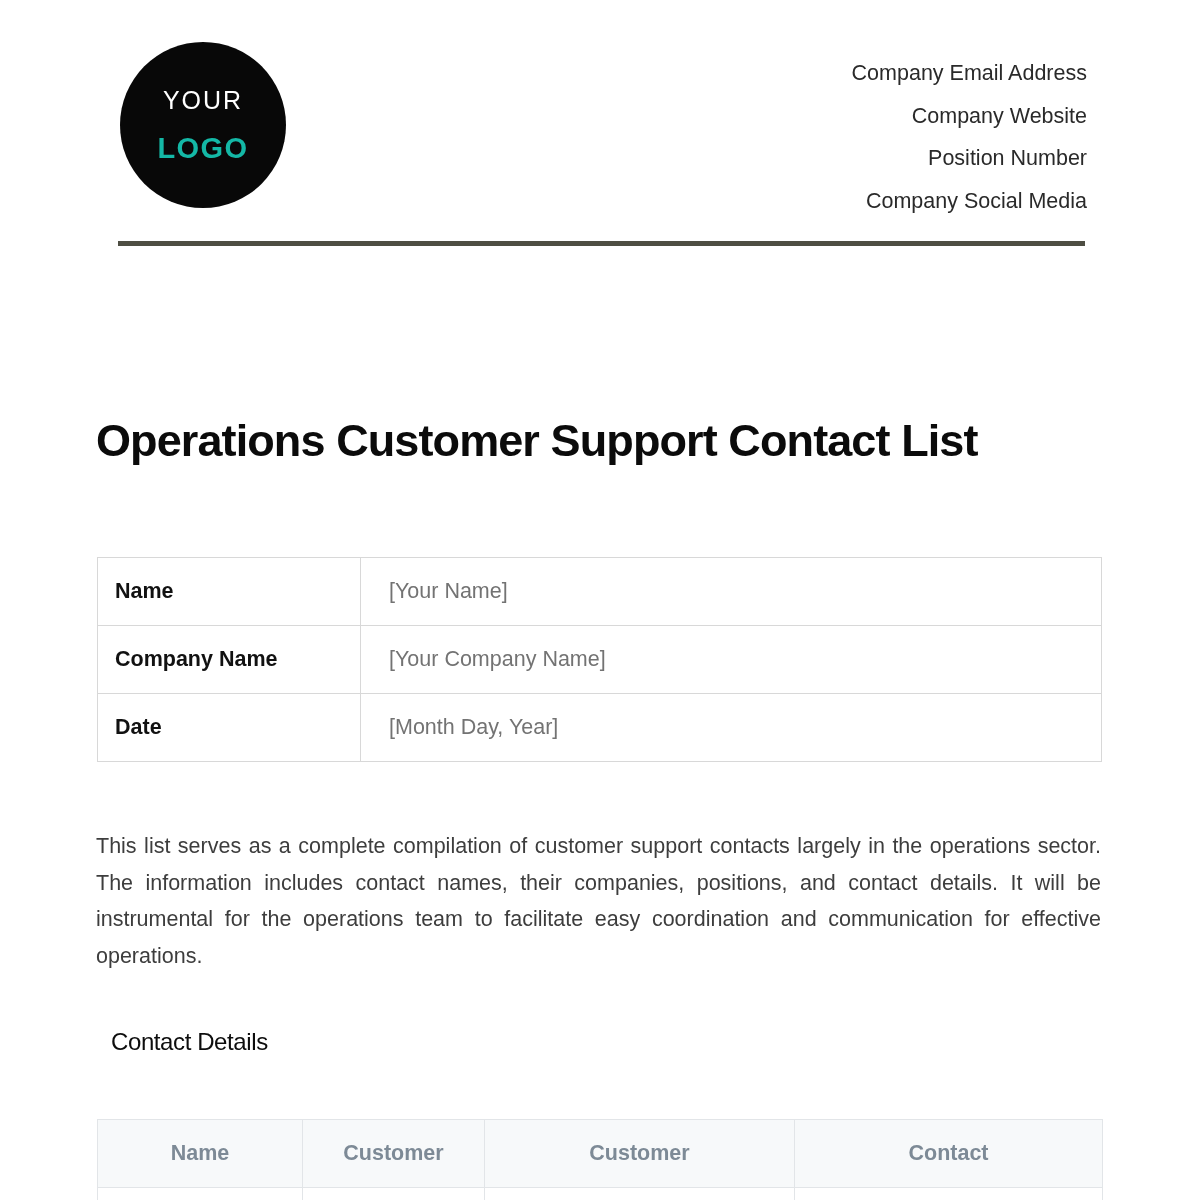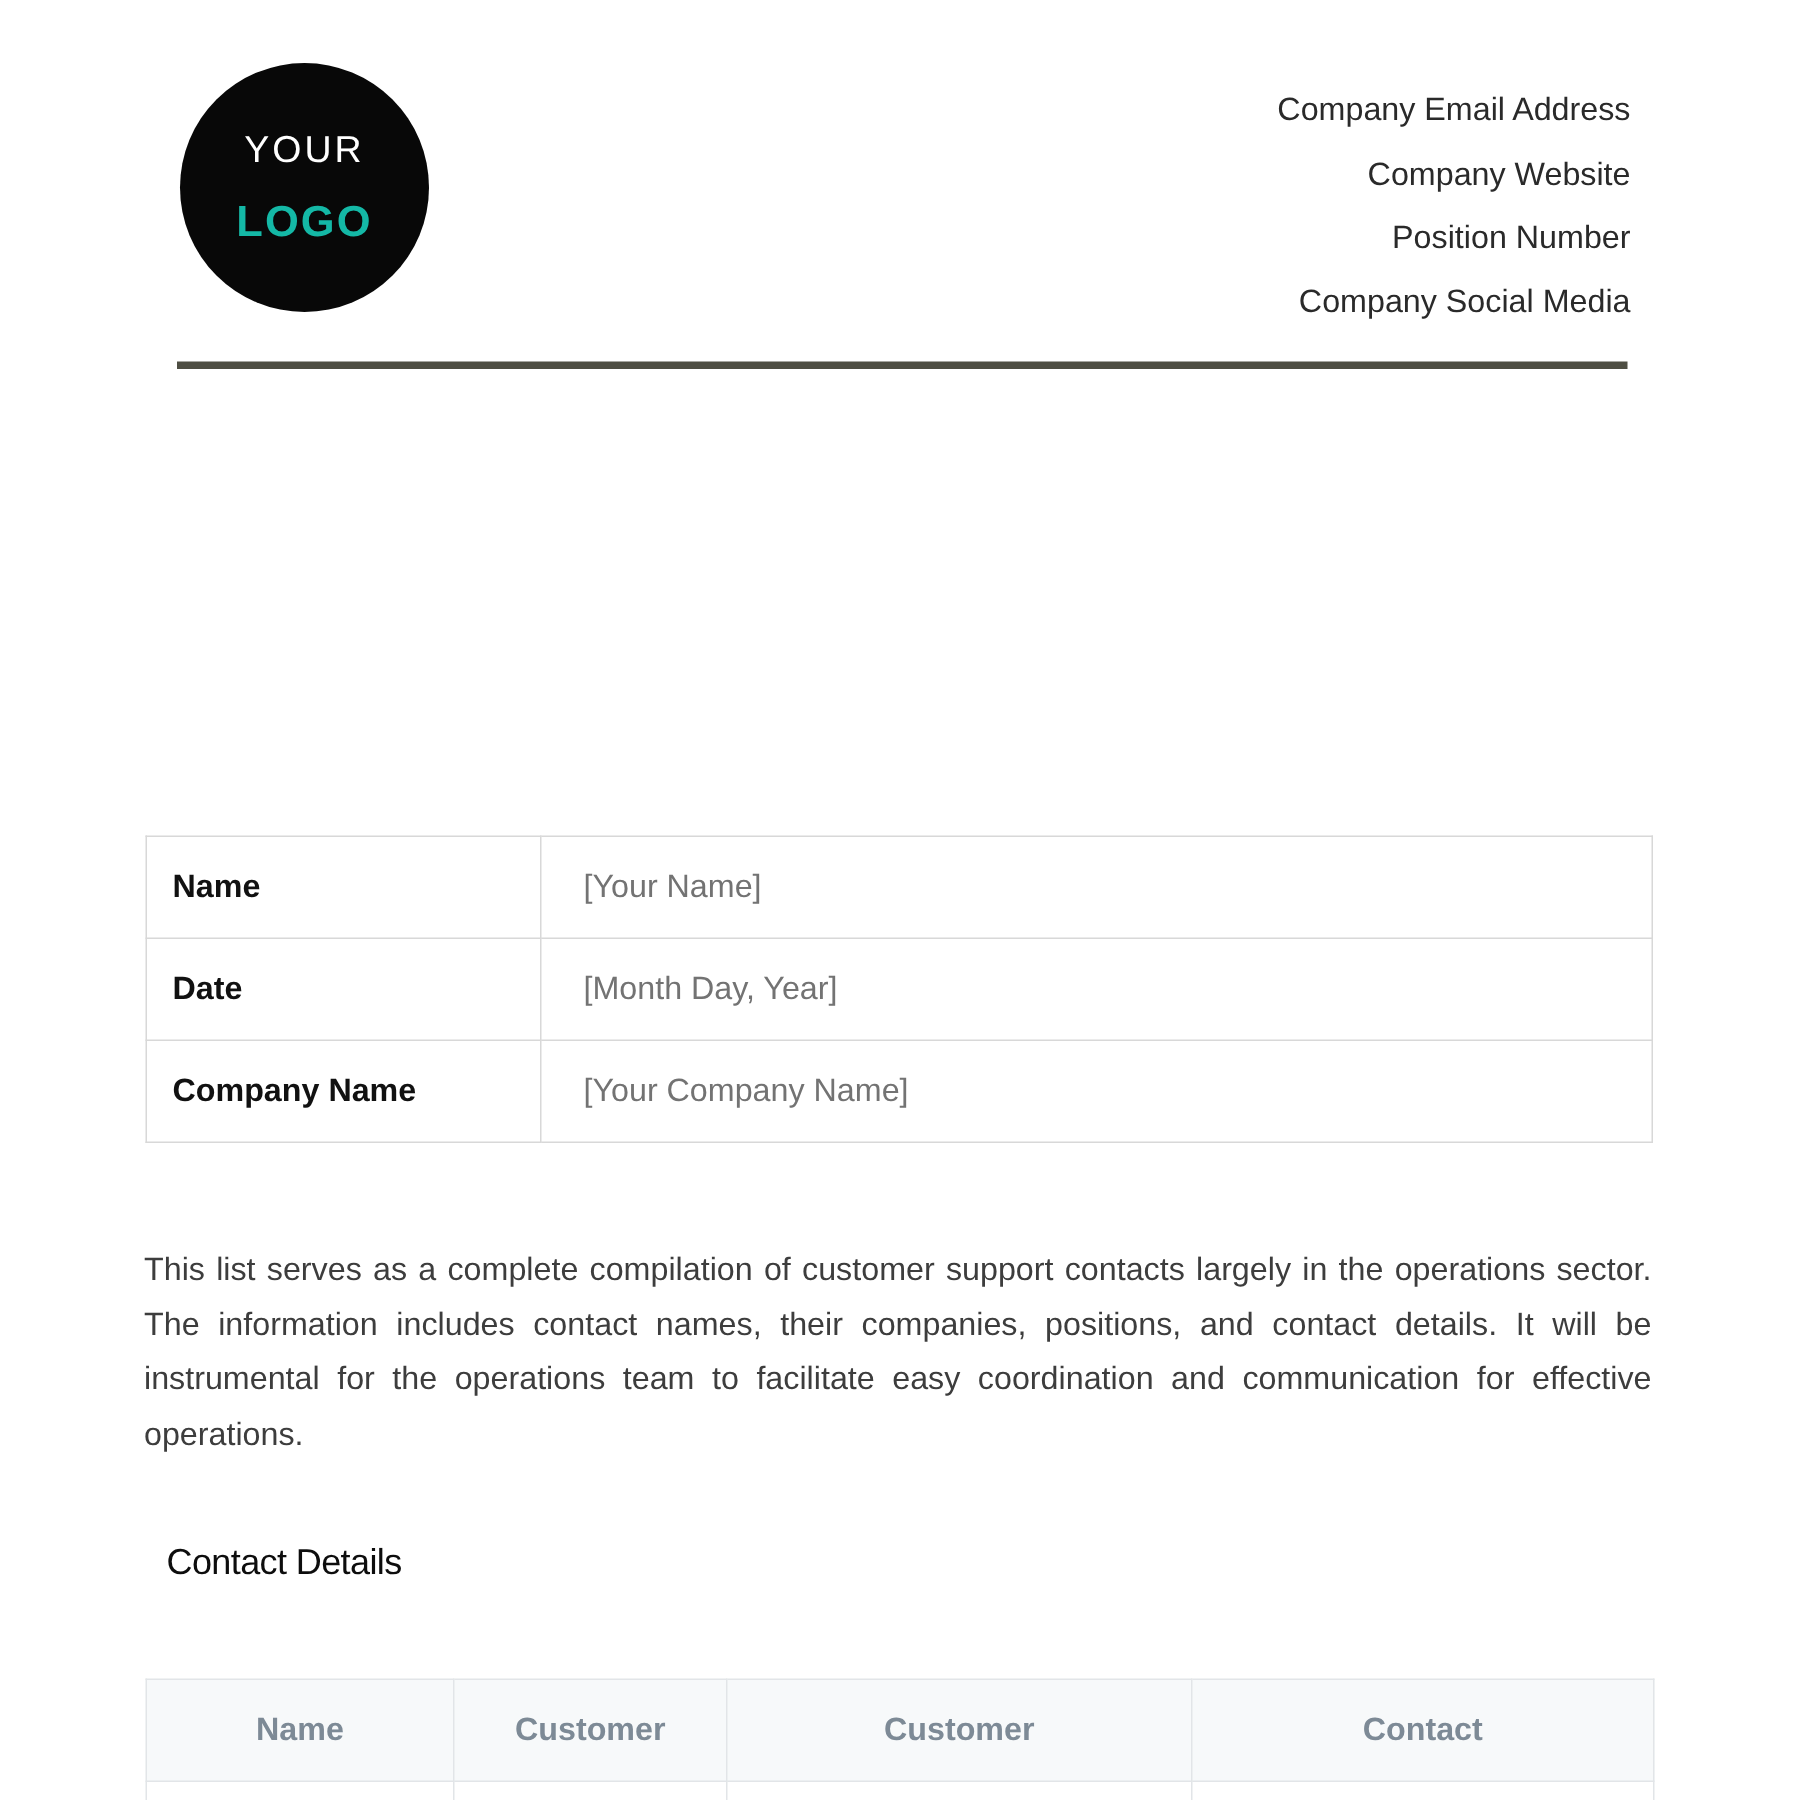--- a/index.html
+++ b/index.html
@@ -132,34 +132,35 @@
     <div class="contact-lines">
       <div>Company Email Address</div>
       <div>Company Website</div>
       <div>Position Number</div>
       <div>Company Social Media</div>
     </div>
 
     <div class="header-rule"></div>
   </div>
 
+  <h1 class="doc-title">Operations Customer Support Contact List</h1>
 
   <table class="info-table">
     <tbody>
       <tr>
         <td class="lbl">Name</td>
         <td class="val">[Your Name]</td>
       </tr>
       <tr>
+        <td class="lbl">Company Name</td>
+        <td class="val">[Your Company Name]</td>
+      </tr>
+      <tr>
         <td class="lbl">Date</td>
         <td class="val">[Month Day, Year]</td>
-      </tr>
-      <tr>
-        <td class="lbl">Company Name</td>
-        <td class="val">[Your Company Name]</td>
       </tr>
     </tbody>
   </table>
 
   <p class="intro">This list serves as a complete compilation of customer support contacts largely in the operations sector. The information includes contact names, their companies, positions, and contact details. It will be instrumental for the operations team to facilitate easy coordination and communication for effective operations.</p>
 
   <h2 class="section-heading">Contact Details</h2>
 
   <table class="contact-table">
     <thead>

